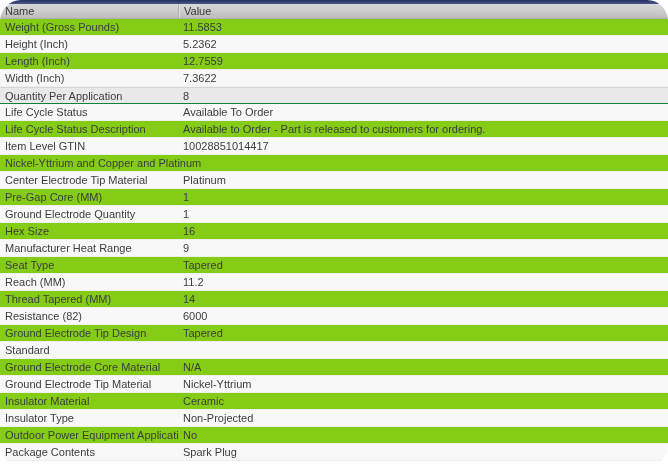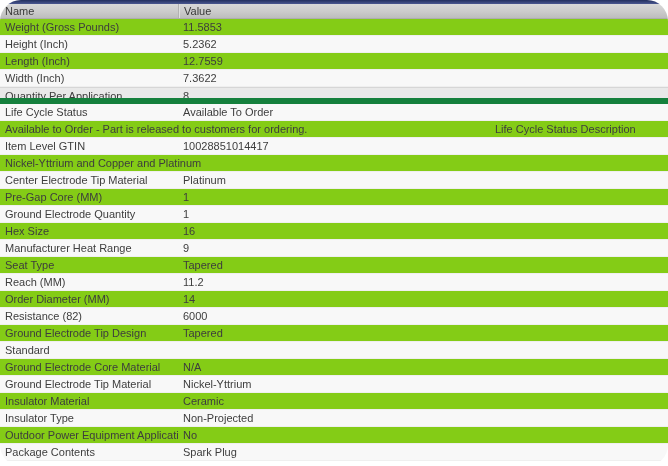--- a/index.html
+++ b/index.html
@@ -50,21 +50,21 @@
     display: flex;
     height: 17px;
     box-sizing: border-box;
     border-bottom: 1px solid #efefef;
     background: #84cc16;
   }
   .row.alt { background: var(--stripe-color, #f8f8f8); }
   .row.selected {
     background: var(--highlight-color, #e9e9e9);
     border-top: 1px solid #d6d6d6;
-    border-bottom: 6px solid #15803d;
+    border-bottom: 1px solid #15803d;
   }
   .cell {
     line-height: 16px;
     padding: 0 0 0 5px;
     box-sizing: border-box;
     white-space: nowrap;
     overflow: hidden;
   }
   .cell.name-cell { width: 178px; flex: 0 0 178px; }
   .cell.value-cell { flex: 1 1 auto; }
@@ -99,22 +99,22 @@
     </div>
       <div class="row selected">
       <div class="cell name-cell">Quantity Per Application</div>
       <div class="cell value-cell">8</div>
     </div>
       <div class="row alt">
       <div class="cell name-cell">Life Cycle Status</div>
       <div class="cell value-cell">Available To Order</div>
     </div>
       <div class="row">
+      <div class="cell name-cell">Life Cycle Status Description</div>
       <div class="cell value-cell">Available to Order - Part is released to customers for ordering.</div>
-      <div class="cell name-cell">Life Cycle Status Description</div>
     </div>
       <div class="row alt">
       <div class="cell name-cell">Item Level GTIN</div>
       <div class="cell value-cell">10028851014417</div>
     </div>
       <div class="row">
       <div class="cell value-cell">Nickel-Yttrium and Copper and Platinum</div>
     </div>
       <div class="row alt">
       <div class="cell name-cell">Center Electrode Tip Material</div>
@@ -138,21 +138,21 @@
     </div>
       <div class="row">
       <div class="cell name-cell">Seat Type</div>
       <div class="cell value-cell">Tapered</div>
     </div>
       <div class="row alt">
       <div class="cell name-cell">Reach (MM)</div>
       <div class="cell value-cell">11.2</div>
     </div>
       <div class="row">
-      <div class="cell name-cell">Order Diameter (MM)</div>
+      <div class="cell name-cell">Thread Tapered (MM)</div>
       <div class="cell value-cell">14</div>
     </div>
       <div class="row alt">
       <div class="cell name-cell">Resistance (82)</div>
       <div class="cell value-cell">6000</div>
     </div>
       <div class="row">
       <div class="cell name-cell">Ground Electrode Tip Design</div>
       <div class="cell value-cell">Tapered</div>
     </div>

